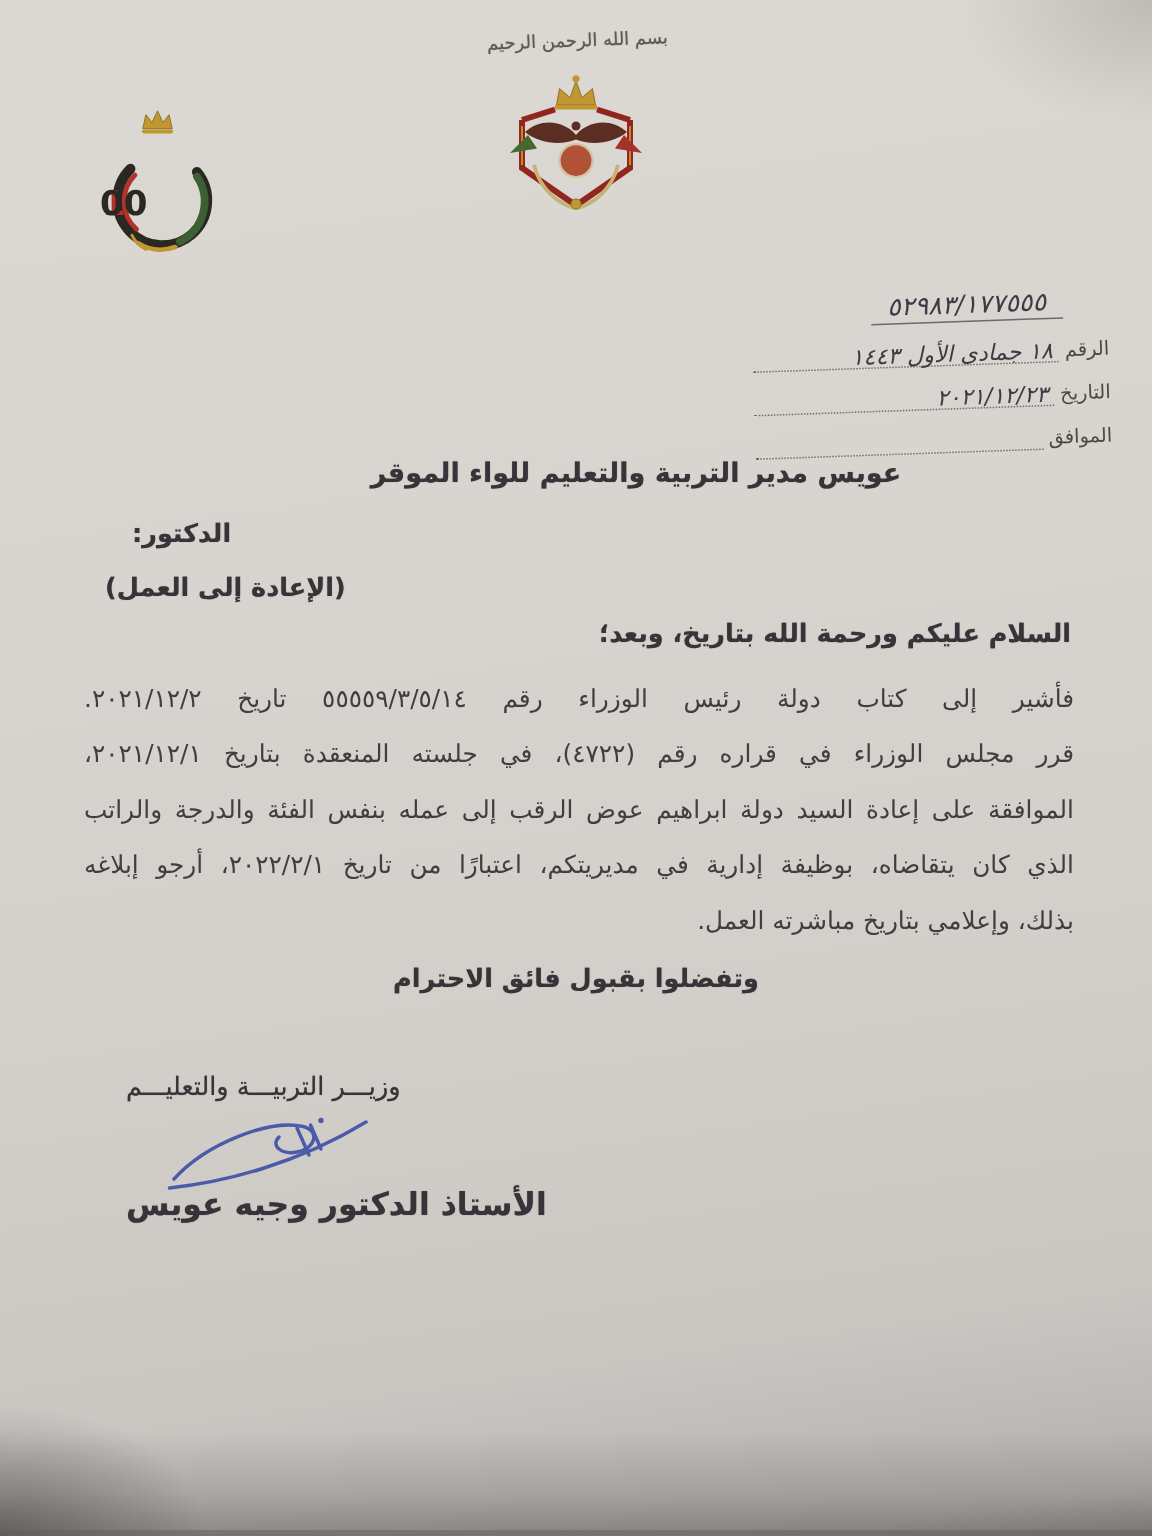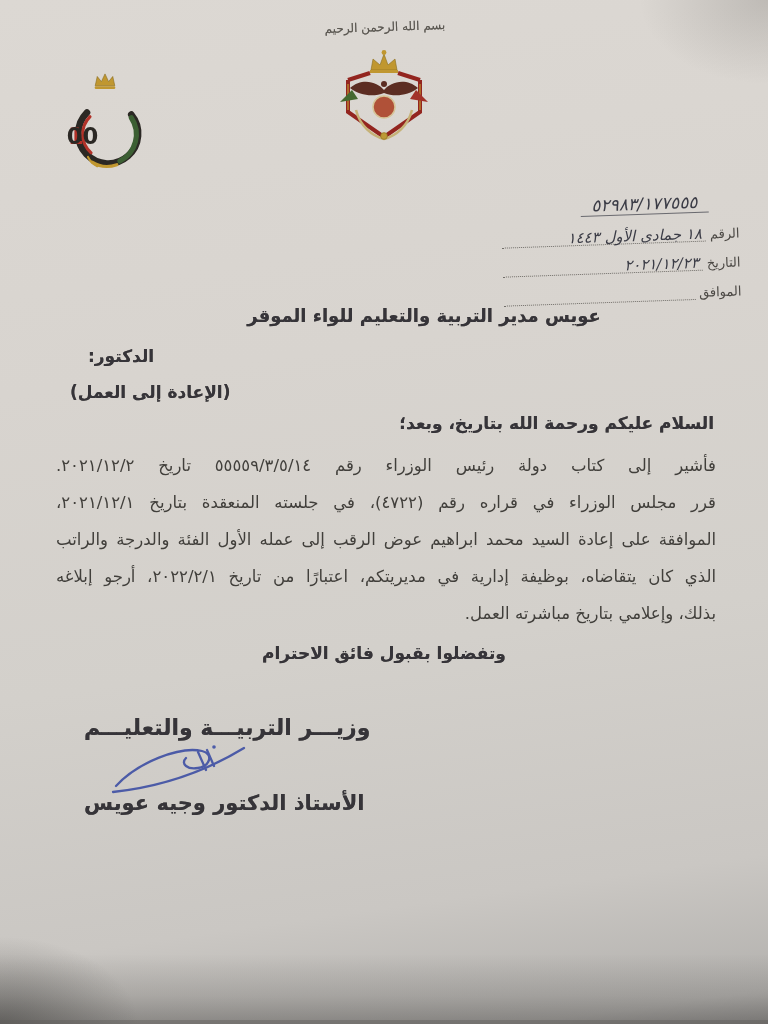--- a/index.html
+++ b/index.html
@@ -35,21 +35,21 @@
   .subject-label{position:absolute; top:346px; left:88px; font-weight:bold; font-size:17px; color:#363439;}
   .subject-value{position:absolute; top:382px; left:70px; font-weight:bold; font-size:17px; color:#363439;}
   .greeting{position:absolute; top:413px; right:54px; font-weight:bold; font-size:17px; color:#363439;}
   .body{position:absolute; top:449px; left:56px; right:52px;}
   .bline{height:37px; line-height:34px; font-size:16.5px; color:#413f3b;
     text-align:justify; text-align-last:justify; white-space:normal;}
   .bline.last{text-align:right; text-align-last:right;}
   .closing{position:absolute; top:643px; left:40px; right:40px; text-align:center;
     font-weight:bold; font-size:17px; color:#363439;}
   
-  .sig-title{position:absolute; top:715px; left:84px; font-weight:bold; font-size:22px; color:#363439;}
+  .sig-title{position:absolute; top:715px; left:84px; font-weight:normal; font-size:17px; color:#363439;}
   .sig-svg{position:absolute; top:740px; left:108px; width:145px; height:60px;}
   .sig-name{position:absolute; top:791px; left:84px; font-weight:bold; font-size:21px; color:#363439;}
   
   .shade-bottom{position:absolute; left:0; right:0; bottom:0; height:70px; pointer-events:none;
     background:linear-gradient(to bottom, rgba(75,73,70,0) 0%, rgba(75,73,70,.20) 60%, rgba(55,53,51,.38) 100%);}
   .corner-bl{position:absolute; left:0; bottom:0; width:150px; height:95px; pointer-events:none;
     background:radial-gradient(ellipse at 0% 100%, rgba(45,44,42,.45), rgba(45,44,42,0) 65%);}
   .corner-tr{position:absolute; right:0; top:0; width:130px; height:85px; pointer-events:none;
     background:radial-gradient(ellipse at 100% 0%, rgba(90,87,83,.22), rgba(90,87,83,0) 70%);}
   .edge-bottom{position:absolute; bottom:0; left:0; right:0; height:4px; background:#5f5e5c; opacity:.45;}
@@ -117,21 +117,21 @@
   <div class="addressee soft">عويس مدير التربية والتعليم للواء الموقر</div>
 
   <div class="subject-label soft">الدكتور:</div>
   <div class="subject-value soft">(الإعادة إلى العمل)</div>
 
   <div class="greeting soft">السلام عليكم ورحمة الله بتاريخ، وبعد؛</div>
 
   <div class="body">
     <div class="bline">فأشير إلى كتاب دولة رئيس الوزراء رقم ٥٥٥٥٩/٣/٥/١٤ تاريخ ٢٠٢١/١٢/٢.</div>
     <div class="bline">قرر مجلس الوزراء في قراره رقم (٤٧٢٢)، في جلسته المنعقدة بتاريخ ٢٠٢١/١٢/١،</div>
-    <div class="bline">الموافقة على إعادة السيد محمد ابراهيم عوض الرقب إلى عمله الأول الفئة والدرجة والراتب</div>
+    <div class="bline">الموافقة على إعادة السيد دولة ابراهيم عوض الرقب إلى عمله بنفس الفئة والدرجة والراتب</div>
     <div class="bline">الذي كان يتقاضاه، بوظيفة إدارية في مديريتكم، اعتبارًا من تاريخ ٢٠٢٢/٢/١، أرجو إبلاغه</div>
     <div class="bline last">بذلك، وإعلامي بتاريخ مباشرته العمل.</div>
   </div>
 
   <div class="closing soft">وتفضلوا بقبول فائق الاحترام</div>
 
   <div class="sig-title soft">وزيـــر التربيـــة والتعليـــم</div>
   <svg class="sig-svg" viewBox="0 0 145 60">
     <g stroke="#4152a5" stroke-width="2.3" fill="none" stroke-linecap="round" opacity="0.92">
       <path d="M8,46 C30,22 72,6 94,11 C106,14 102,26 90,28 C80,30 72,24 78,18"></path>

